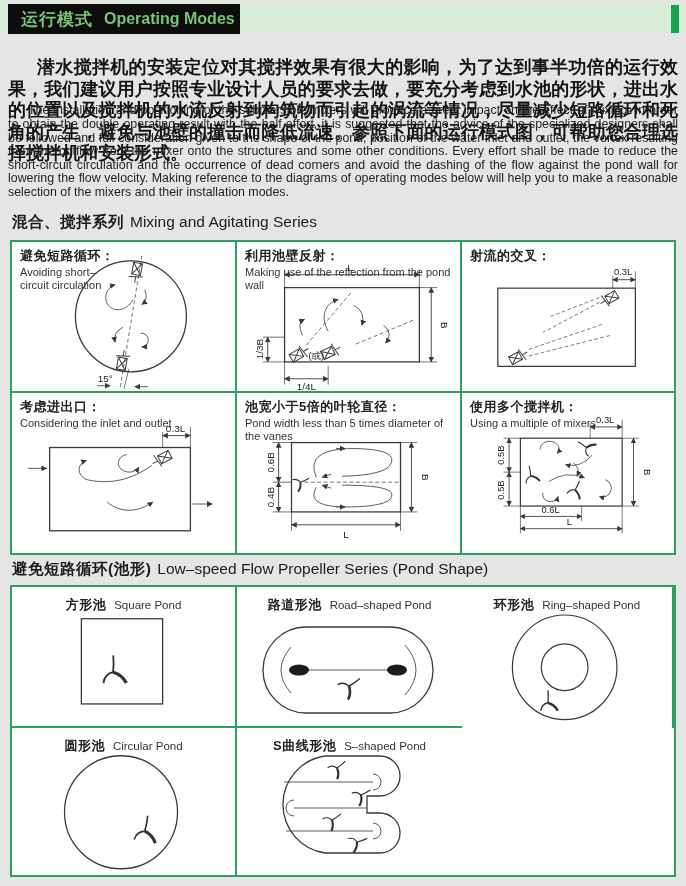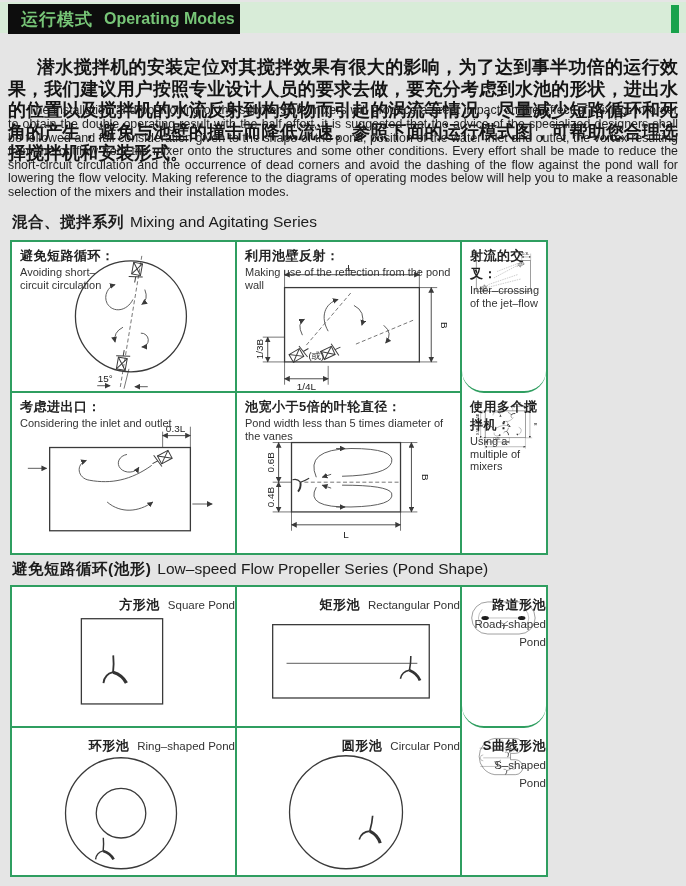--- a/index.html
+++ b/index.html
@@ -16,32 +16,32 @@
   .zh-para{position:absolute;top:39px;left:8px;width:670px;font-size:18px;font-weight:bold;
            line-height:21.5px;text-align:justify;text-indent:29px;color:#141414;}
   .en-para{position:absolute;top:92px;left:8px;width:670px;font-size:12.4px;line-height:13.6px;
            text-align:justify;text-indent:20px;color:#1f1f1f;}
   .sec-title{position:absolute;left:12px;font-size:15.5px;color:#1c1c1c;}
   .sec-title .t-zh{font-weight:bold;letter-spacing:0.5px;}
   .sec-title .t-en{font-weight:normal;margin-left:6px;}
   #sec1{top:212px;}
   #sec2{top:559px;}
   
-  .tbl{position:absolute;left:10px;width:538px;display:grid;border:2px solid #2f9e60;
+  .tbl{position:absolute;left:10px;width:666px;display:grid;border:2px solid #2f9e60;
        box-sizing:border-box;background:#fff;}
   #tbl1{top:240px;height:315px;grid-template-columns:225px 225px 1fr;grid-template-rows:151px 1fr;}
   #tbl2{top:585px;height:292px;grid-template-columns:225px 225px 1fr;grid-template-rows:141px 1fr;}
   .cell{position:relative;border-right:2px solid #2f9e60;border-bottom:2px solid #2f9e60;overflow:hidden;}
-  .cell.last-col{border-right:none;border-radius:22px;}
+  .cell.last-col{border-right:none;}
   .cell.last-row{border-bottom:none;}
   .cap{position:absolute;top:5px;left:8px;right:4px;z-index:2;}
   .cap-zh{font-size:13px;font-weight:bold;color:#222;letter-spacing:0.5px;}
   .cap-en{font-size:11px;line-height:12.5px;color:#333;margin-top:1px;}
   .cap-en.narrow{width:88px;}
-  .pond-title{position:absolute;top:8px;left:0;right:0;text-align:right;z-index:2;}
+  .pond-title{position:absolute;top:8px;left:0;right:0;text-align:center;z-index:2;}
   .pond-zh{font-size:13px;font-weight:bold;color:#222;letter-spacing:0.5px;}
   .pond-en{font-size:11.5px;color:#333;margin-left:8px;}
   .diag{position:absolute;inset:0;z-index:1;}
   svg text{font-family:"Liberation Sans","DejaVu Sans",sans-serif;font-size:10px;fill:#222;}
   .ol{stroke:#3a3a3a;stroke-width:1.3;fill:none;}
   .fl{stroke:#4a4a4a;stroke-width:0.9;fill:none;}
   .dl{stroke:#3a3a3a;stroke-width:0.9;fill:none;}
   .xl{stroke:#3a3a3a;stroke-width:0.7;fill:none;}
   .dash{stroke-dasharray:4 2.5;}
 </style>
@@ -138,21 +138,20 @@
         <path class="fl" d="M92,90 C84,76 88,62 102,58" marker-end="url(#arr)"></path>
         <path class="fl" d="M118,64 q12,6 8,20" marker-end="url(#arr)"></path>
         <path class="fl" d="M148,84 q10,8 2,18" marker-end="url(#arr)"></path>
         <path class="fl" d="M66,94 q-6,-12 2,-16" marker-end="url(#arr)"></path>
       </svg>
     </div>
 
     <div class="cell last-col">
       <div class="cap">
         <div class="cap-zh">射流的交叉：</div>
-        <div class="cap-en">Inter–crossing of the jet–flow</div>
       </div>
       <svg class="diag" viewBox="0 0 225 151" preserveAspectRatio="none">
         <rect class="ol" x="38" y="49" width="146" height="83"></rect>
         <line class="xl" x1="160" y1="49" x2="160" y2="36"></line>
         <line class="xl" x1="184" y1="49" x2="184" y2="31"></line>
         <line class="dl" x1="160" y1="40" x2="184" y2="40" marker-start="url(#arr)" marker-end="url(#arr)"></line>
         <text x="171" y="35" text-anchor="middle">0.3L</text>
         <use href="#mixer" transform="translate(153,62) rotate(150)"></use>
         <use href="#mixer" transform="translate(63,120) rotate(-28)"></use>
         <line class="xl dash" x1="146" y1="64" x2="86" y2="96"></line>
@@ -266,30 +265,20 @@
     <div class="cell">
       <div class="pond-title">
         <span class="pond-zh">方形池</span><span class="pond-en">Square Pond</span>
       </div>
       <svg class="diag" viewBox="0 0 225 141" preserveAspectRatio="none">
         <rect class="ol" x="70" y="32" width="82" height="86"></rect>
         <use href="#prop" transform="translate(102,86) rotate(25) scale(1.4)"></use>
       </svg>
     </div>
 
-    <div class="cell">
-      <div class="pond-title">
-        <span class="pond-zh">矩形池</span><span class="pond-en">Rectangular Pond</span>
-      </div>
-      <svg class="diag" viewBox="0 0 225 141" preserveAspectRatio="none">
-        <rect class="ol" x="36" y="38" width="158" height="74"></rect>
-        <line class="fl" x1="50" y1="77" x2="182" y2="77" stroke-width="1.2"></line>
-        <use href="#prop" transform="translate(174,84) rotate(30) scale(1.2)"></use>
-      </svg>
-    </div>
 
     <div class="cell last-col">
       <div class="pond-title">
         <span class="pond-zh">路道形池</span><span class="pond-en">Road–shaped Pond</span>
       </div>
       <svg class="diag" viewBox="0 0 225 141" preserveAspectRatio="none">
         <rect class="ol" x="26" y="40" width="170" height="86" rx="43" ry="43"></rect>
         <line class="fl" x1="62" y1="83" x2="160" y2="83" stroke-width="1.2"></line>
         <ellipse cx="62" cy="83" rx="10" ry="5.5" fill="#1c1c1c"></ellipse>
         <ellipse cx="160" cy="83" rx="10" ry="5.5" fill="#1c1c1c"></ellipse>

